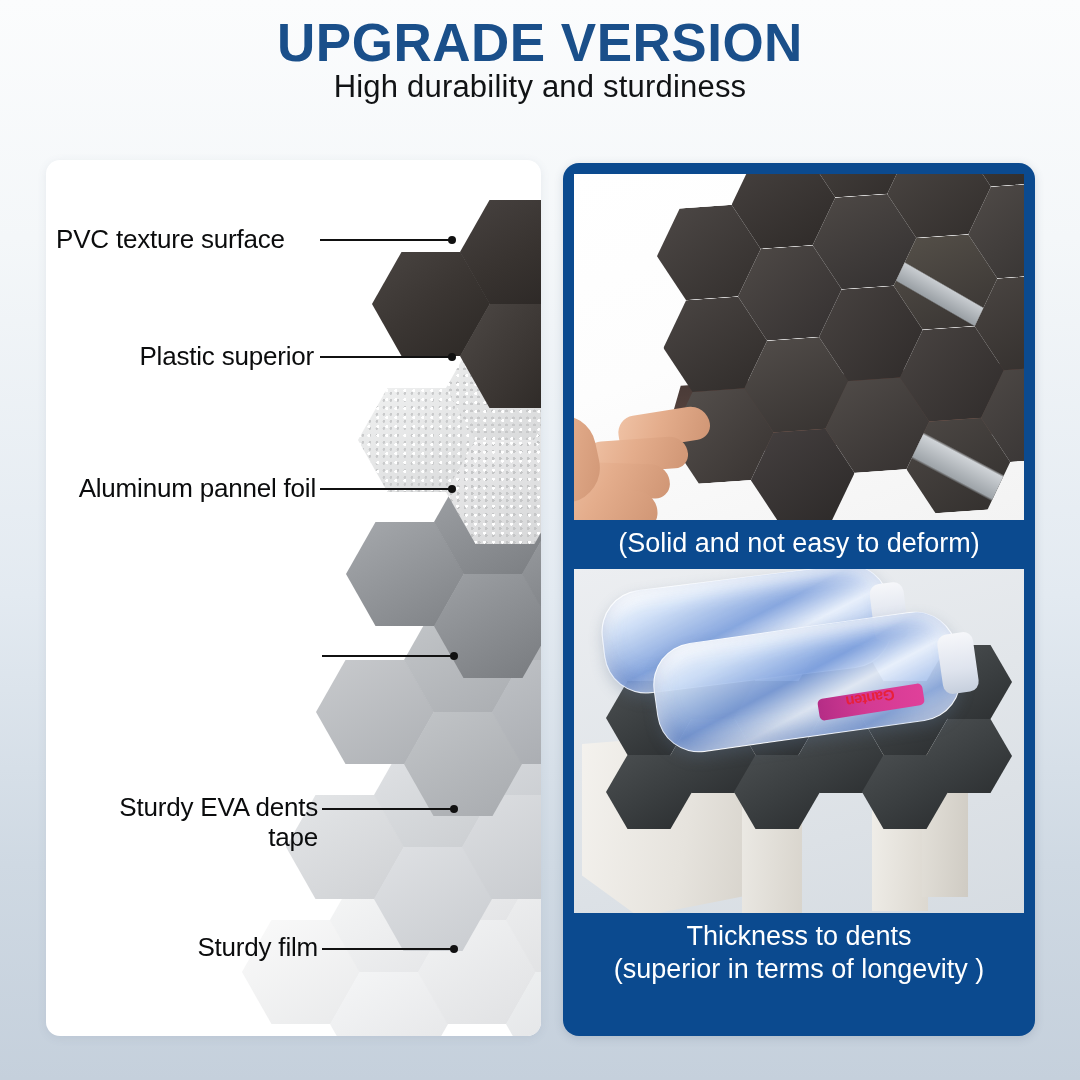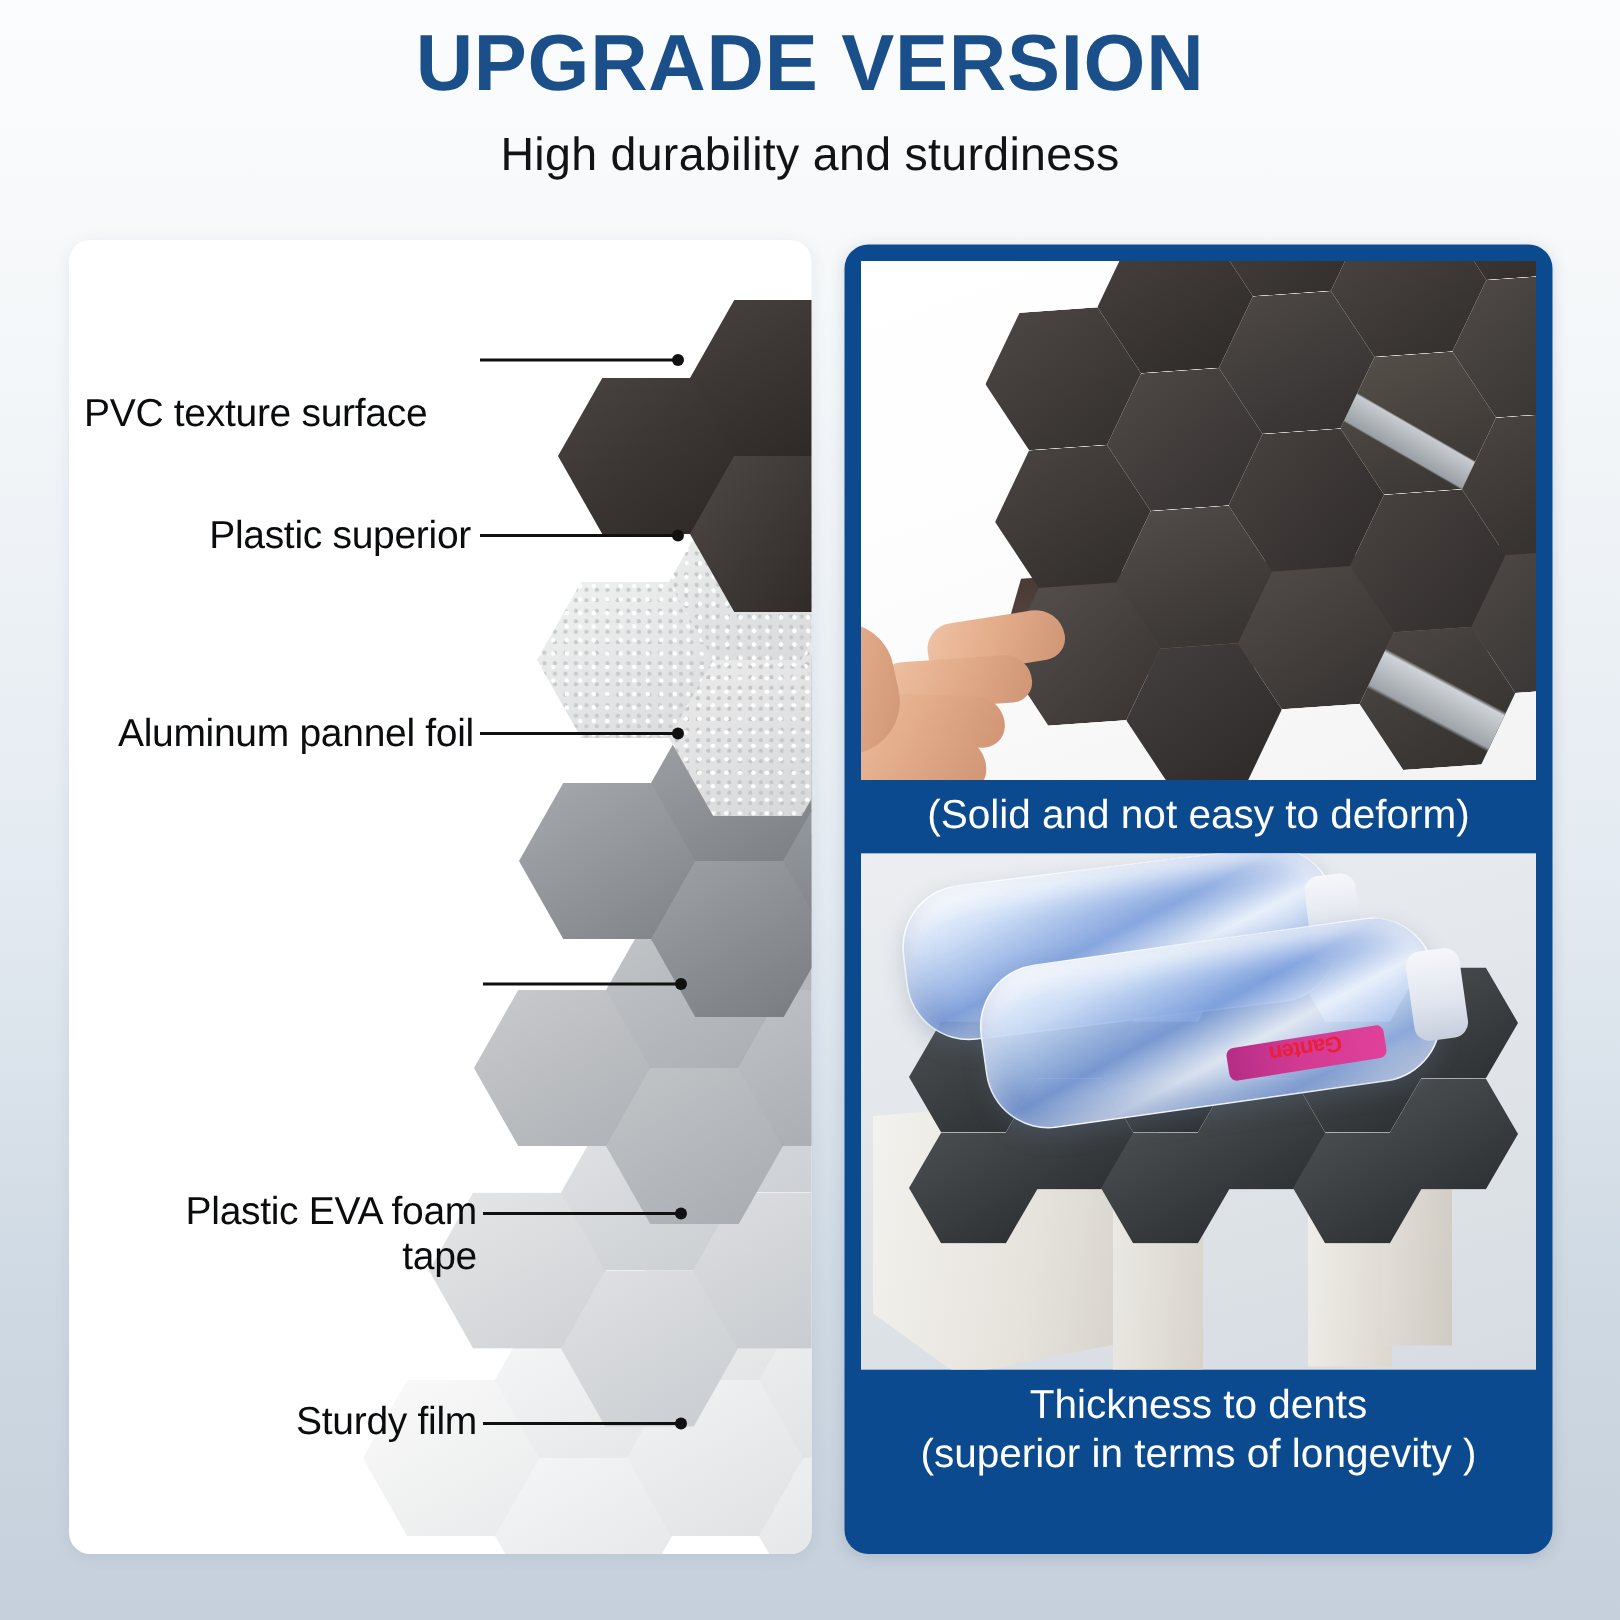--- a/index.html
+++ b/index.html
@@ -11,21 +11,21 @@
     position: relative;
     overflow: hidden;
     -webkit-font-smoothing: antialiased;
   }
 
   
   #header { position:absolute; left:0; top:0; width:1080px; height:136px;
             display:flex; flex-direction:column; align-items:center; justify-content:flex-start; }
   #title { font-size:53px; font-weight:bold; color:#1a4f8a; letter-spacing:0.5px;
            line-height:1; margin-top:16px; white-space:nowrap; }
-  #subtitle { font-size:31px; color:#111315; font-weight:400; margin-top:16px;
+  #subtitle { font-size:31px; color:#111315; font-weight:400; 
               letter-spacing:0.2px; white-space:nowrap; }
 
   
   #left-card { position:absolute; left:46px; top:160px; width:495px; height:876px;
                background:#ffffff; border-radius:14px; overflow:hidden;
                box-shadow:0 2px 10px rgba(80,100,125,.10); }
 
   
   .layer { position:absolute; }
   .layer .sheet { position:absolute; inset:0; }
@@ -172,32 +172,32 @@
       <div class="hexcell" style="left:0px;   top:70px;  background:
            linear-gradient(142deg,#4a4542 0%,#3b3633 48%,#2c2825 100%);"></div>
       <div class="hexcell" style="left:88px;  top:18px;  background:
            linear-gradient(150deg,#474240 0%,#383330 52%,#2a2624 100%);"></div>
       <div class="hexcell" style="left:88px;  top:122px; background:
            linear-gradient(128deg,#4e4946 0%,#3a3532 55%,#282421 100%);"></div>
 
     </div>
   </div>
 
-  <div class="lbl" style="left:10px; top:64px; width:262px;margin-top:36px;">PVC texture surface</div>
+  <div class="lbl" style="left:10px; top:64px; width:262px;">PVC texture surface</div>
   <div class="leader" style="left:274px; top:79px; width:132px;"></div>
 
   <div class="lbl" style="left:72px; top:181px; width:196px; text-align:right;">Plastic superior</div>
   <div class="leader" style="left:274px; top:196px; width:132px;"></div>
 
   <div class="lbl" style="left:20px; top:313px; width:250px; text-align:right;">Aluminum pannel foil</div>
   <div class="leader" style="left:274px; top:328px; width:132px;"></div>
 
   <div class="leader" style="left:276px; top:495px; width:132px;"></div>
 
-  <div class="lbl" style="left:22px; top:632px; width:250px; text-align:right;">Plastic EVA foam tape</div>
+  <div class="lbl" style="left:22px; top:632px; width:250px; text-align:right;">Sturdy EVA dents tape</div>
   <div class="leader" style="left:276px; top:648px; width:132px;"></div>
 
   <div class="lbl" style="left:86px; top:772px; width:186px; text-align:right;">Sturdy film</div>
   <div class="leader" style="left:276px; top:788px; width:132px;"></div>
 
 </div>
 
 <div id="right-frame">
 
   <div class="photo" id="photo-top">

